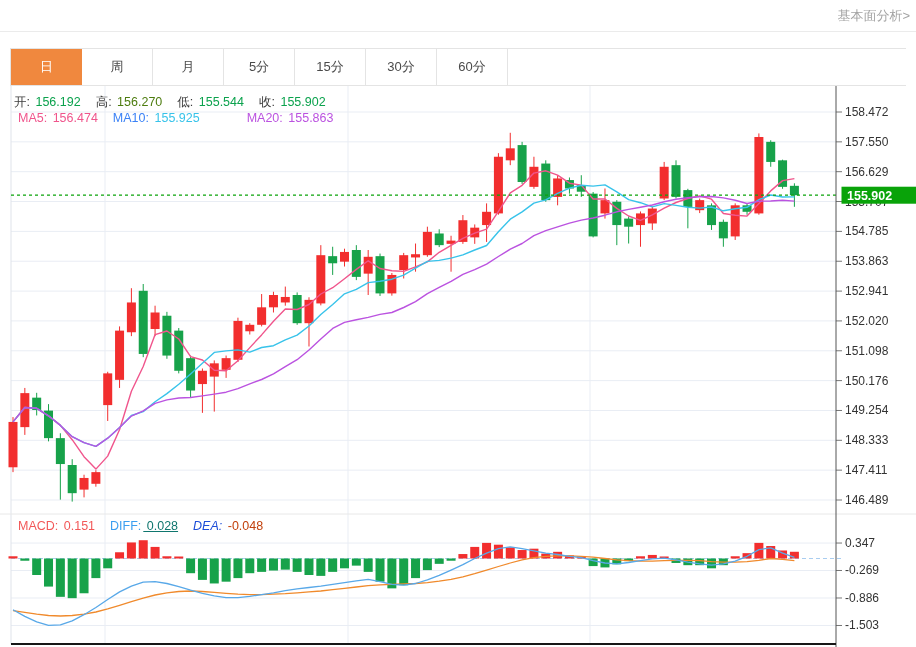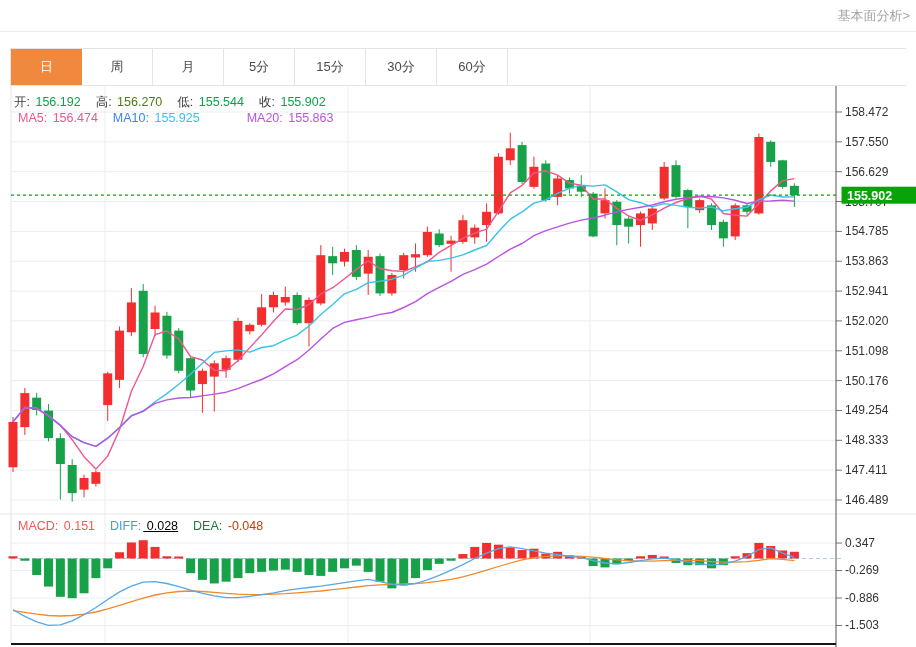--- a/index.html
+++ b/index.html
@@ -319,16 +319,16 @@
       <span><span class="lab" style="color: rgb(60, 60, 60);">低:</span><span class="val" style="color: rgb(11, 162, 77);"> 155.544</span></span>
       <span><span class="lab" style="color: rgb(60, 60, 60);">收:</span><span class="val" style="color: rgb(11, 162, 77);"> 155.902</span></span>
     </div>
   <div class="infobar" id="ma-row" style="left:18px;top:111px;">
       <span><span class="lab" style="color: rgb(240, 85, 140);">MA5:</span><span class="val" style="color: rgb(240, 85, 140);"> 156.474</span></span>
       <span><span class="lab" style="color: #3b82f6; margin-top: 44px;">MA10:</span><span class="val" style="color: rgb(56, 195, 234);"> 155.925</span></span>
       <span><span class="lab" style="color: rgb(187, 83, 224); margin-left: 32px;">MA20:</span><span class="val" style="color: rgb(187, 83, 224);"> 155.863</span></span>
     </div>
   <div class="infobar" id="macd-row" style="left:18px;top:519px;">
       <span><span class="lab" style="color: rgb(242, 88, 88);">MACD:</span><span class="val" style="color: rgb(242, 88, 88);"> 0.151</span></span>
-      <span><span class="lab" style="color: rgb(58, 158, 240);">DIFF:</span><span class="val" style="color: #000000; text-decoration: underline;"> 0.028</span></span>
-      <span><span class="lab" style="color: #15803d;">DEA:</span><span class="val" style="color: #c2410c;"> -0.048</span></span>
+      <span><span class="lab" style="color: rgb(58, 158, 240);">DIFF:</span><span class="val" style="color: #0f766e; text-decoration: underline;"> 0.028</span></span>
+      <span><span class="lab" style="color: #1d4ed8; font-style: italic;">DEA:</span><span class="val" style="color: #c2410c;"> -0.048</span></span>
     </div>
 </div>
 
 </body></html>

